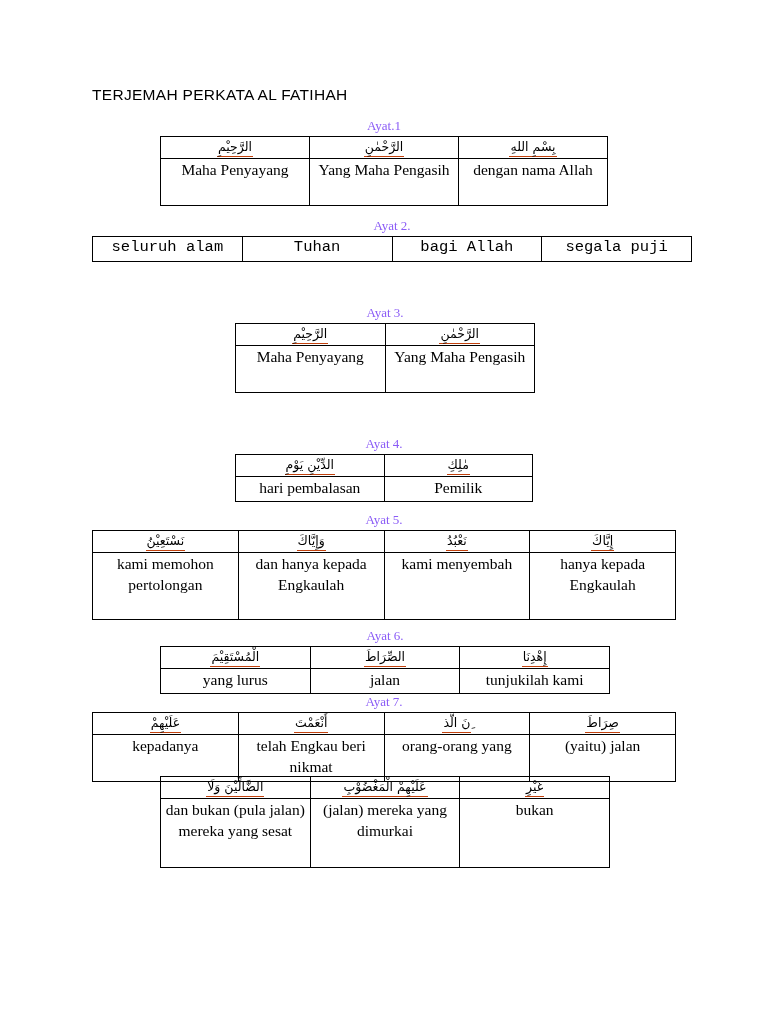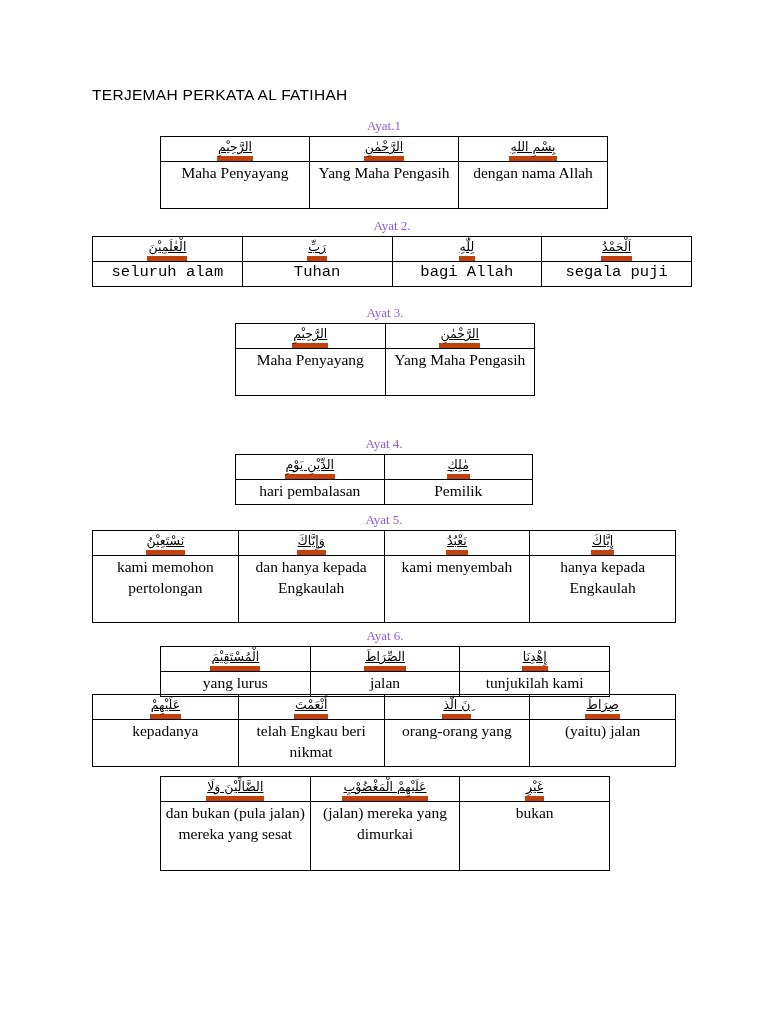--- a/index.html
+++ b/index.html
@@ -66,25 +66,24 @@
     font-family: "DejaVu Sans", sans-serif;
     font-size: 12.5px;
     direction: rtl;
     unicode-bidi: bidi-override;
     line-height: 19px;
     white-space: nowrap;
     overflow: hidden;
   }
   .arabic-cell span {
     display: inline-block;
-    border-bottom: 5px solid #c2410c;
+    border-bottom: 1px solid #c2410c;
     padding: 0 1px;
     direction: rtl;
     unicode-bidi: embed;
-    text-decoration: underline;
   }
 
   .trans-cell {
     text-align: center;
     font-family: "Liberation Serif", "DejaVu Serif", serif;
     font-size: 15.5px;
     line-height: 21px;
     padding-top: 3px;
     padding-bottom: 3px;
   }
@@ -136,26 +135,20 @@
         <td class="trans-cell">dengan nama Allah</td>
       </tr>
     </tbody>
       </table>
   </div>
 
   <div class="ayat-block" id="blk-2">
     <div class="ayat-label">Ayat 2.</div>
     <table class="ayat-table">
       <tbody>
-          <tr>
-        <td class="arabic-cell"><span>الْعٰلَمِيْنَ</span></td>
-        <td class="arabic-cell"><span>رَبِّ</span></td>
-        <td class="arabic-cell"><span>لِلّٰهِ</span></td>
-        <td class="arabic-cell"><span>اَلْحَمْدُ</span></td>
-      </tr>
       <tr>
         <td class="trans-cell">seluruh alam</td>
         <td class="trans-cell">Tuhan</td>
         <td class="trans-cell">bagi Allah</td>
         <td class="trans-cell">segala puji</td>
       </tr>
     </tbody>
       </table>
   </div>
 
@@ -223,20 +216,21 @@
       <tr>
         <td class="trans-cell">yang lurus</td>
         <td class="trans-cell">jalan</td>
         <td class="trans-cell">tunjukilah kami</td>
       </tr>
     </tbody>
       </table>
   </div>
 
   <div class="ayat-block" id="blk-7">
+    <div class="ayat-label">Ayat 7.</div>
     <table class="ayat-table">
       <tbody>
           <tr>
         <td class="arabic-cell"><span>عَلَيْهِمْ</span></td>
         <td class="arabic-cell"><span>أَنْعَمْتَ</span></td>
         <td class="arabic-cell"><span>ِنَ الَّذ</span></td>
         <td class="arabic-cell"><span>صِرَاطَ</span></td>
       </tr>
       <tr>
         <td class="trans-cell">kepadanya</td>

